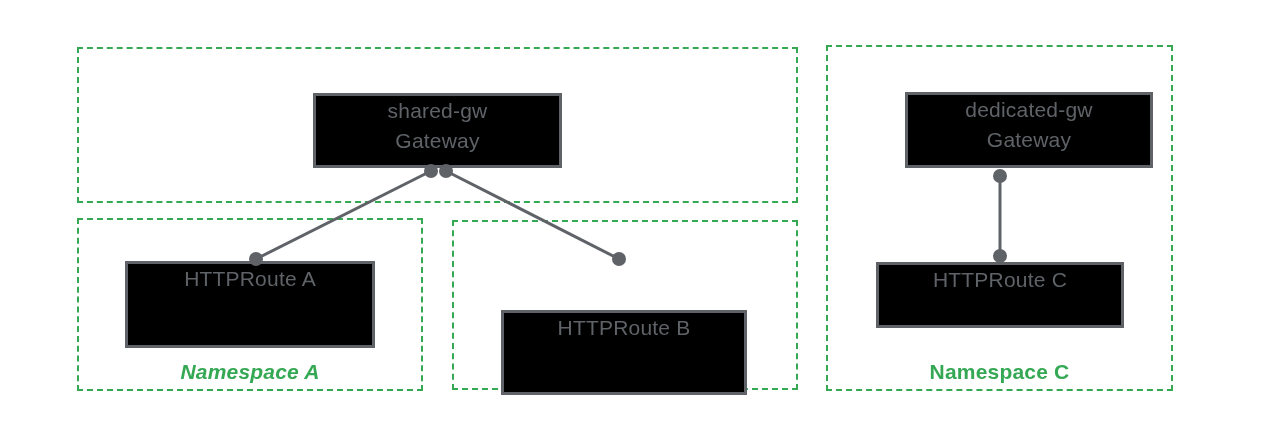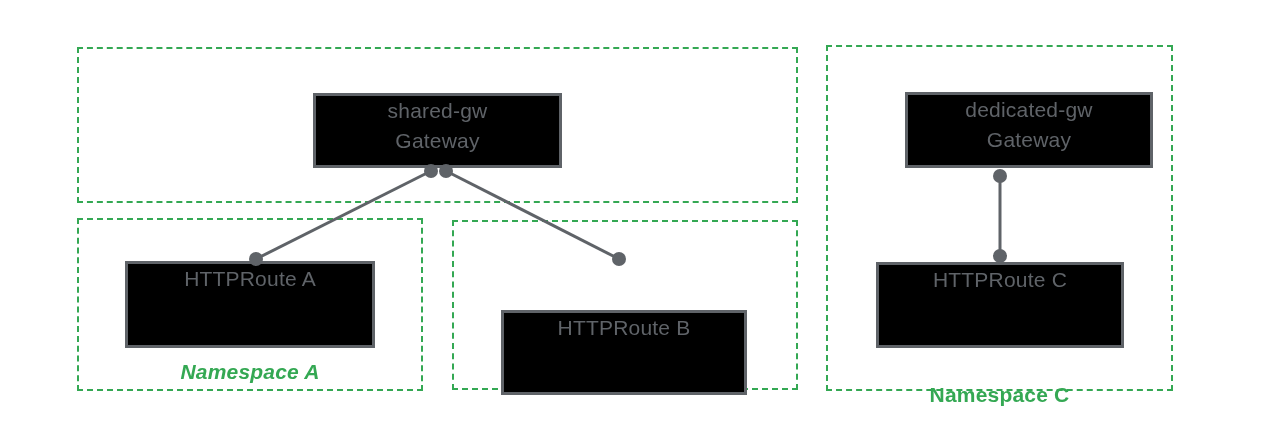--- a/index.html
+++ b/index.html
@@ -33,21 +33,21 @@
     color: #34A853;
     font-size: 21px;
     font-weight: 700;
     text-align: center;
     line-height: 26px;
     letter-spacing: 0.2px;
   }
   .lbl-infra { left: 77px;  top: 50px;  width: 721px; }
   .lbl-a     { left: 77px;  top: 359px; width: 346px; font-style: italic; }
   .lbl-b     { left: 452px; top: 359px; width: 346px; }
-  .lbl-c     { left: 826px; top: 359px; width: 347px; margin-top: 23px; }
+  .lbl-c     { left: 826px; top: 359px; width: 347px; }
 
   
   .node {
     position: absolute;
     border: 3px solid #5F6368;
     box-sizing: border-box;
     background: #000000;
     color: #5F6368;
     font-size: 21px;
     font-weight: 400;
@@ -56,21 +56,21 @@
     flex-direction: column;
     align-items: center;
     text-align: center;
     line-height: 30px;
     z-index: 2;
   }
   .node-shared    { left: 313px; top: 93px;  width: 249px; height: 75px; }
   .node-dedicated { left: 905px; top: 92px;  width: 248px; height: 76px; }
   .node-route-a   { left: 125px; top: 261px; width: 250px; height: 87px; }
   .node-route-b   { left: 501px; top: 262px; width: 246px; height: 85px; margin-top: 48px; }
-  .node-route-c   { left: 876px; top: 262px; width: 248px; height: 86px; }
+  .node-route-c   { left: 876px; top: 262px; width: 248px; height: 66px; }
 
   
   .connectors {
     position: absolute;
     left: 0;
     top: 0;
     width: 1280px;
     height: 429px;
     z-index: 3;
     pointer-events: none;

